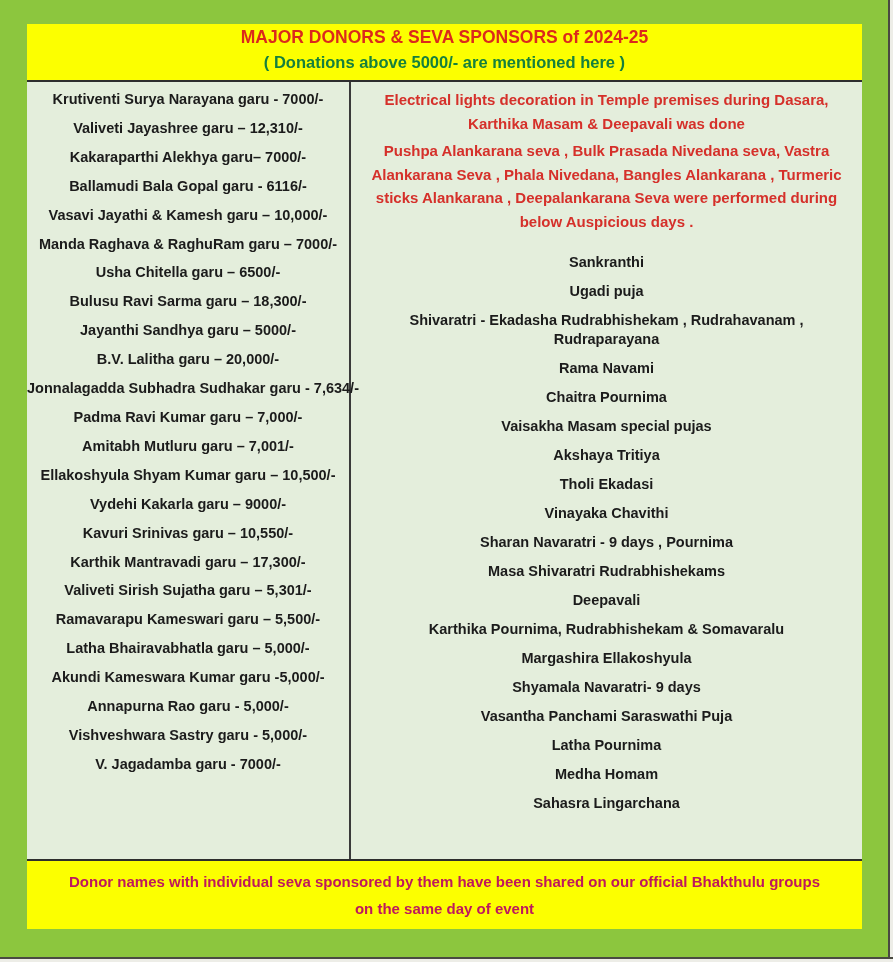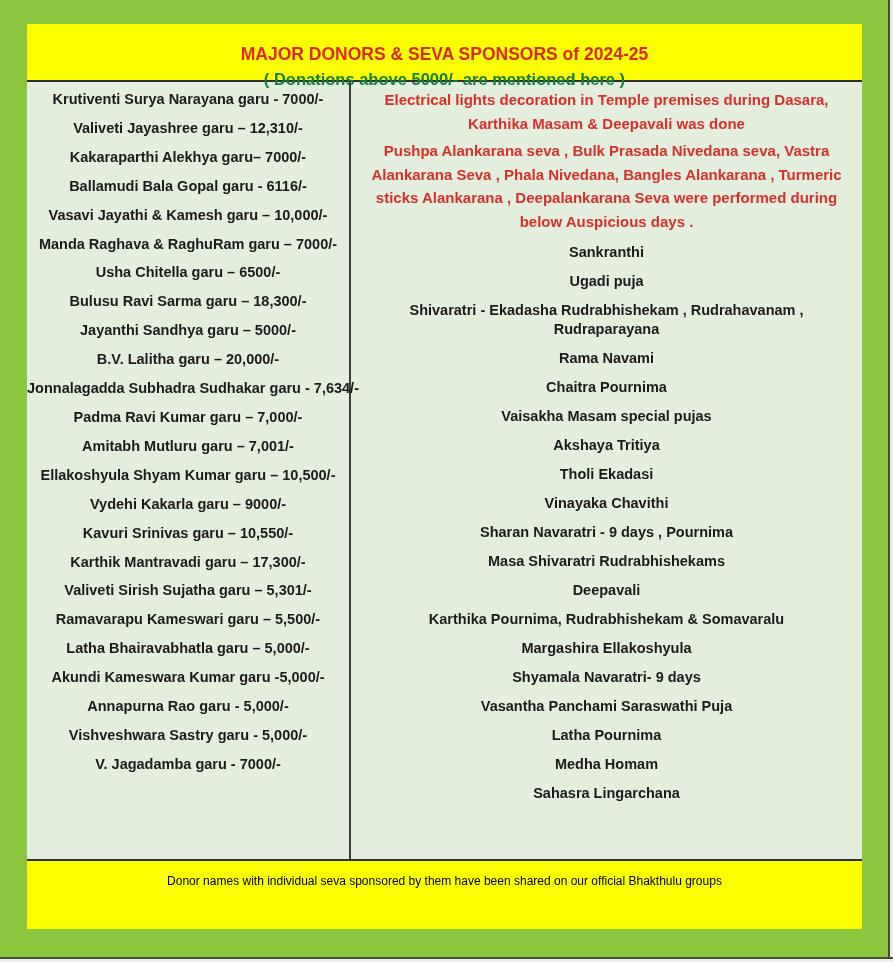--- a/index.html
+++ b/index.html
@@ -21,21 +21,21 @@
     width: 835px;
   }
   
   .banner {
     background: #FCFF00;
     box-sizing: border-box;
     text-align: center;
   }
   .header-banner {
     height: 58px;
-    padding-top: 17px;
+    padding-top: 0;
     border-bottom: 2px solid #2E2E2E;
   }
   .banner-title {
     color: #DB291C;
     font-weight: bold;
     font-size: 17.5px;
     line-height: 26px;
     white-space: nowrap;
   }
   .banner-subtitle {
@@ -74,38 +74,38 @@
     padding: 2px 8px 0 8px;
   }
   .red-note {
     color: #D5302A;
     font-weight: bold;
     font-size: 15px;
     line-height: 23.5px;
     margin: 4px 0 0 0;
   }
   .event-list {
-    margin-top: 5px;
+    margin-top: 15px;
   }
   .event-line {
     font-size: 14.5px;
     font-weight: bold;
     color: #1B1B1B;
     line-height: 19px;
     padding: 5px 0;
   }
   
   .footer-banner {
     height: 68px;
     padding-top: 7px;
   }
   .footer-line {
-    color: #000000;
-    font-weight: normal;
-    font-size: 12px;
+    color: #be185d;
+    font-weight: bold;
+    font-size: 15px;
     line-height: 27px;
     white-space: nowrap;
   }
   
   .edge-white-right {
     position: absolute;
     right: 0; top: 0;
     width: 3px; height: 100%;
     background: #EDEDE7;
   }
@@ -193,20 +193,21 @@
           <div class="event-line">Medha Homam</div>
           <div class="event-line">Sahasra Lingarchana</div>
         </div>
     </div>
 
   </div>
 
   <div class="banner footer-banner">
 
   <div class="footer-line">Donor names with individual seva sponsored by them have been shared on our official Bhakthulu groups</div>
+      <div class="footer-line">on the same day of event</div>
     </div>
 
 </div>
 
 <div class="edge-dark-right"></div>
 <div class="edge-white-right"></div>
 <div class="edge-dark-bottom"></div>
 <div class="edge-white-bottom"></div>
 
 </body></html>

